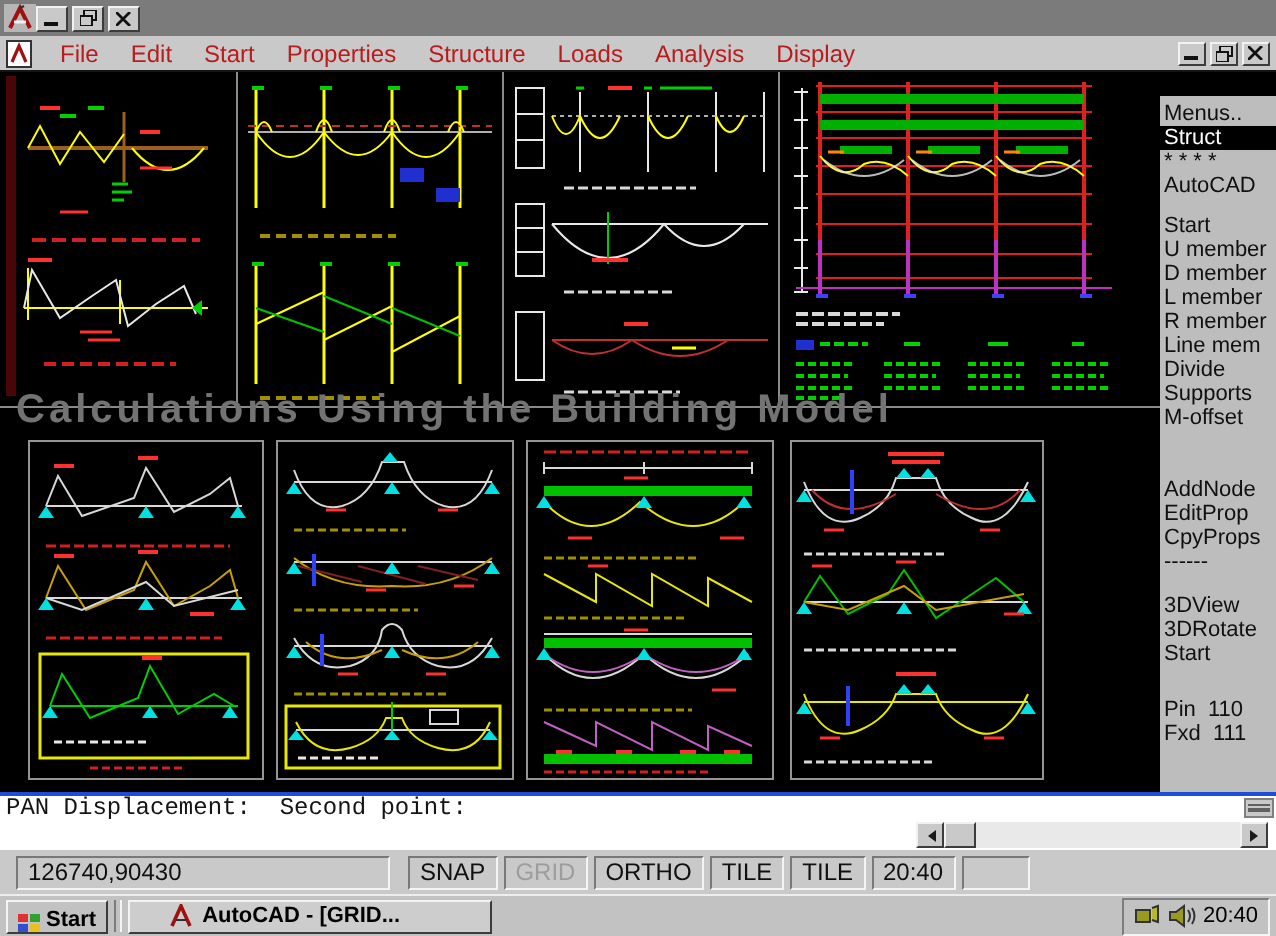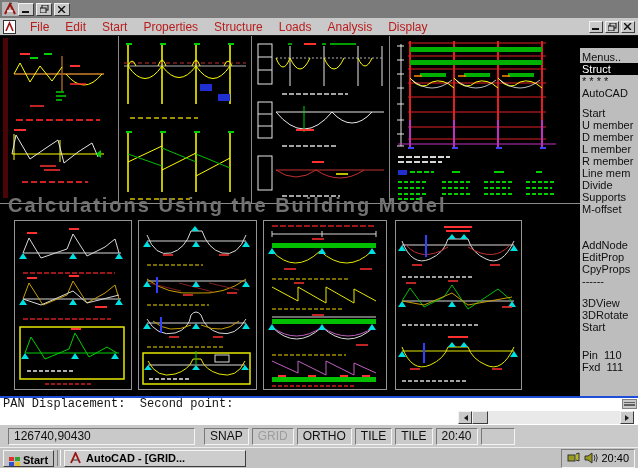--- a/index.html
+++ b/index.html
@@ -61,21 +61,21 @@
   .cell.empty{width:34px;}
   
   .taskbar{position:absolute;top:447px;left:0;width:638px;height:21px;background:#c2c2c2;
            border-top:1px solid #ededed;display:flex;align-items:center;padding:0 3px;box-sizing:border-box;}
   .start-btn{height:17px;background:#c2c2c2;border:1px solid;border-color:#f4f4f4 #3c3c3c #3c3c3c #f4f4f4;
              display:flex;align-items:flex-end;gap:3px;padding:0 5px;font-size:11px;font-weight:bold;color:#000;}
   .flag{display:grid;grid-template-columns:5px 5px;grid-template-rows:4px 4px;gap:1px;}
   .flag i{display:block}
   .tb-sep{width:2px;height:16px;border-left:1px solid #7d7d7d;border-right:1px solid #f4f4f4;margin:0 3px;}
   .task-btn{height:17px;width:182px;background:#cdcdcd;border:1px solid;border-color:#f4f4f4 #3c3c3c #3c3c3c #f4f4f4;
-            display:flex;align-items:center;gap:4px;padding:0 4px;font-size:11px;font-weight:bold;color:#000;
+            display:flex;align-items:center;gap:4px;padding:0 19px;font-size:11px;font-weight:bold;color:#000;
             overflow:hidden;white-space:nowrap;box-sizing:border-box;}
   .tray{margin-left:auto;height:17px;border:1px solid;border-color:#7d7d7d #f4f4f4 #f4f4f4 #7d7d7d;
         display:flex;align-items:center;gap:3px;padding:0 5px;font-size:11px;color:#000;}
 </style>
 </head>
 <body>
 
 <div class="screen">
 
   <div class="titlebar">

